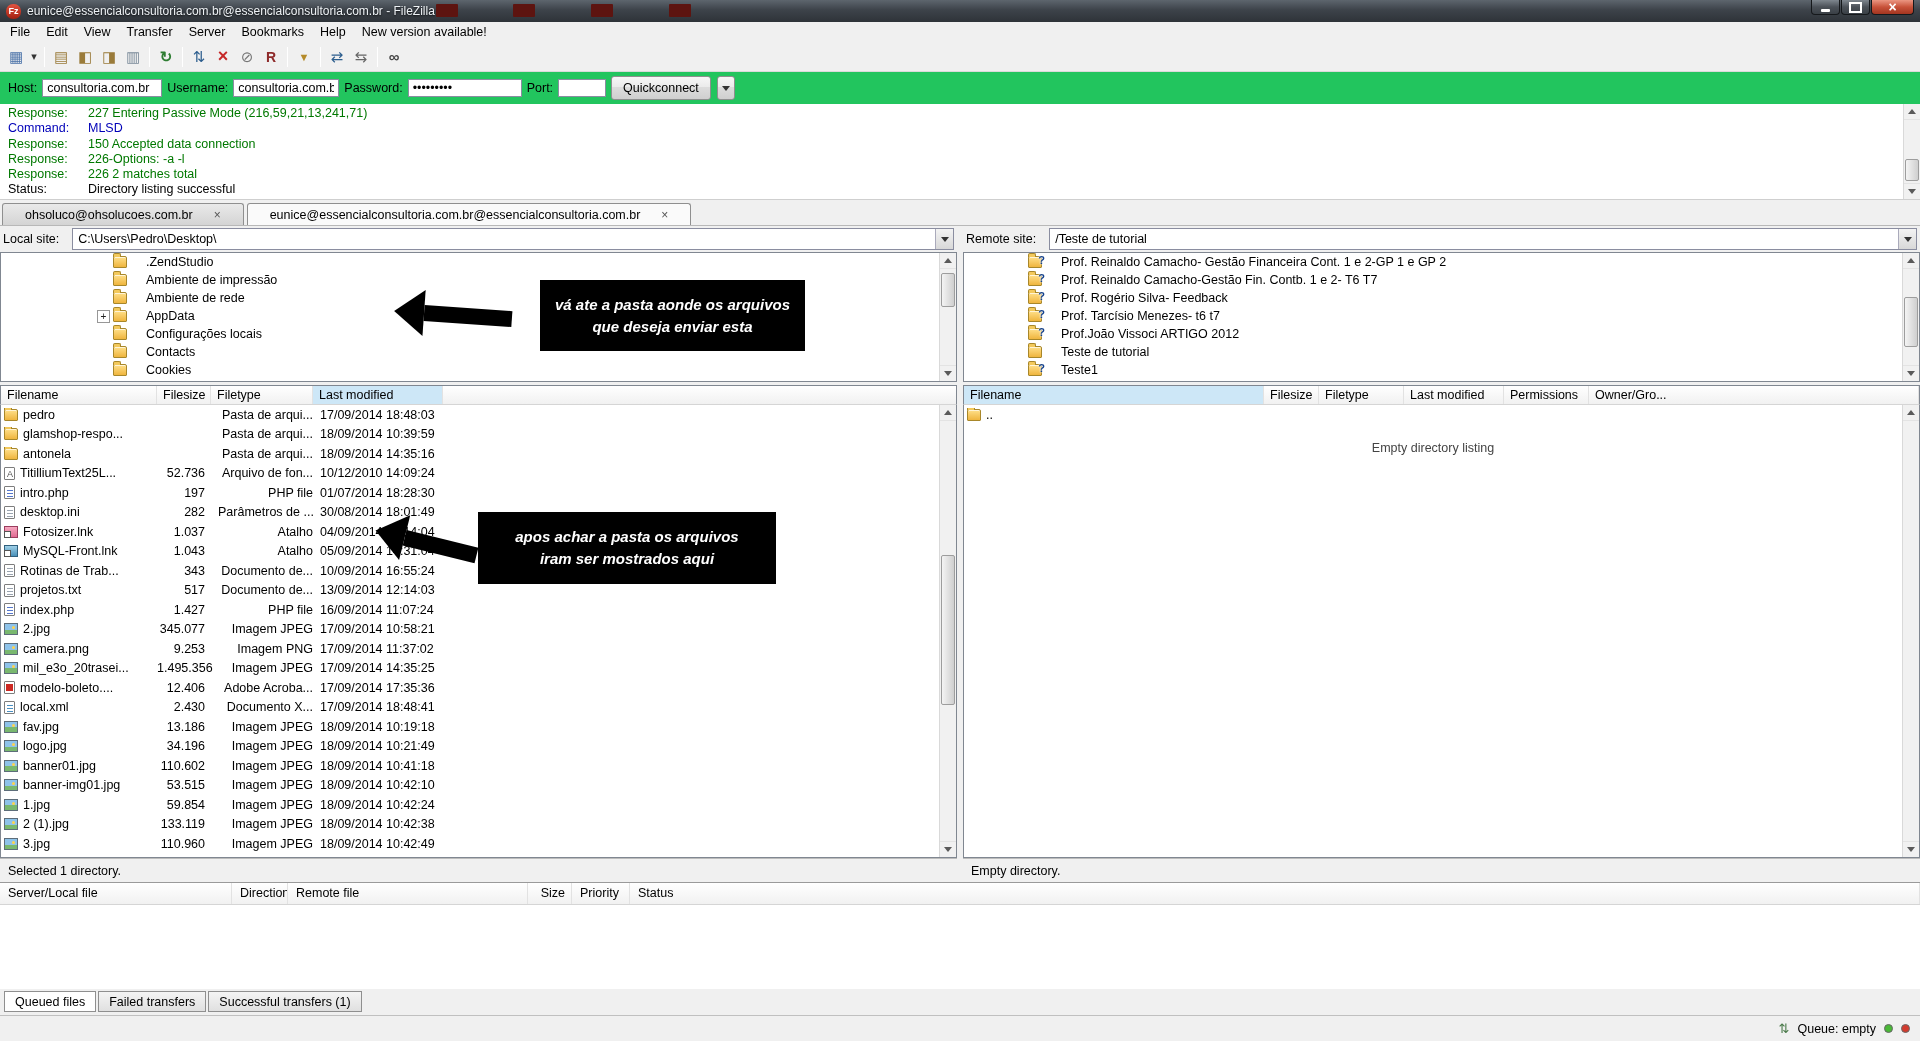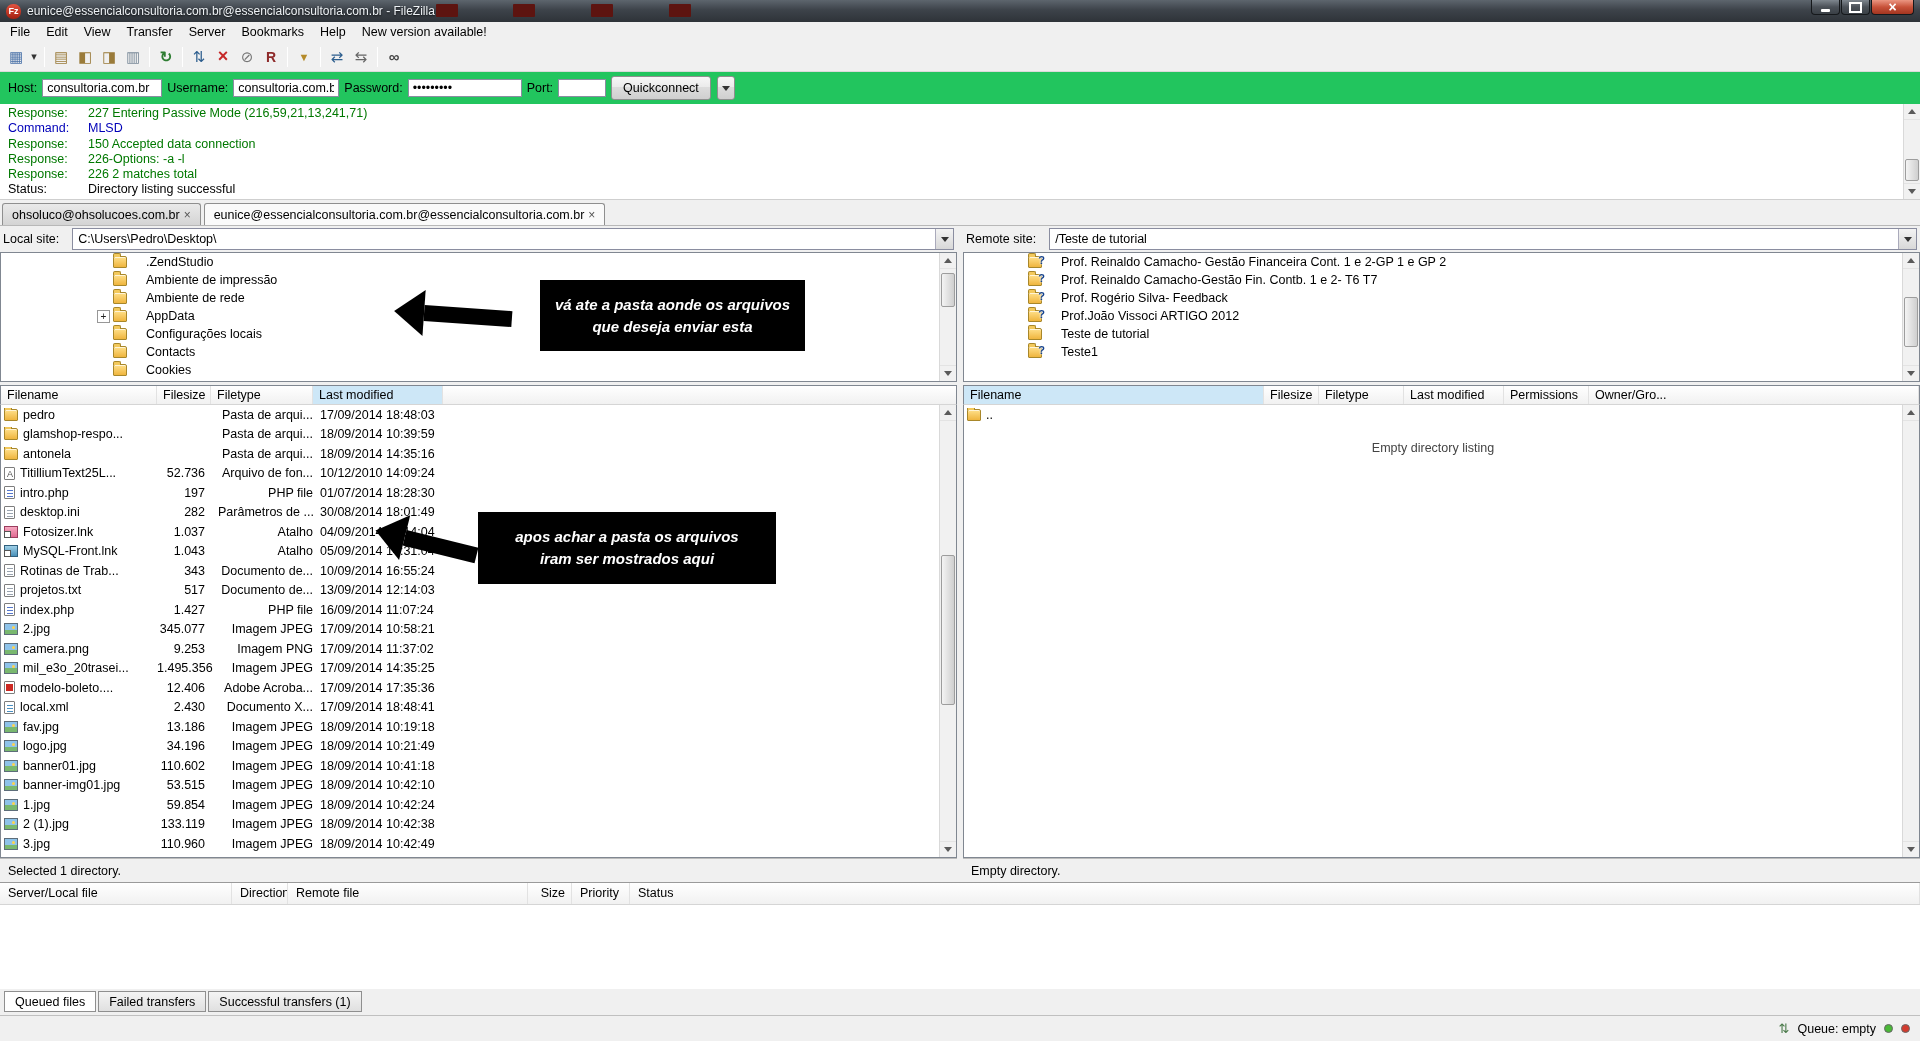--- a/index.html
+++ b/index.html
@@ -56,21 +56,21 @@
   
   .logpane { height:96px; flex:none; background:#fff; border-bottom:1px solid #cfcfcf; position:relative; overflow:hidden; }
   .log-lines { padding:2px 0 0 8px; line-height:15.3px; }
   .log-type { display:inline-block; width:80px; }
   .log-line.response { color:#007800; }
   .log-line.command { color:#0000b8; }
   .log-line.status { color:#000; }
 
   
   .tabsrow { height:26px; flex:none; background:#f0f0f0; border-bottom:1px solid #b8b8b8; display:flex; align-items:flex-end; gap:3px; padding:2px 2px 0 2px; }
-  .stab { height:22px; display:flex; align-items:center; gap:4px; padding:0 9px; border:1px solid #8f8f8f; border-bottom:none; border-radius:3px 3px 0 0; background:linear-gradient(#e9e9e9,#d4d4d4); white-space:nowrap; }
+  .stab { height:22px; display:flex; align-items:center; gap:21px; padding:0 22px; border:1px solid #8f8f8f; border-bottom:none; border-radius:3px 3px 0 0; background:linear-gradient(#e9e9e9,#d4d4d4); white-space:nowrap; }
   .stab.active { background:#fafafa; }
   .stab-close { color:#555; font-size:12px; }
 
   
   .main { flex:1; min-height:0; display:flex; }
   .panel { width:calc(50% - 3px); min-width:0; display:flex; flex-direction:column; }
   .splitter { width:6px; background:#f0f0f0; }
   .pathrow { height:26px; flex:none; display:flex; align-items:center; gap:5px; padding:0 3px; background:#f0f0f0; }
   .combo { flex:1; height:22px; min-width:0; background:#fff; border:1px solid #8a8da0; position:relative; display:flex; align-items:center;margin-left:8px; }
   .combo-value { padding-left:5px; white-space:nowrap; overflow:hidden; }
@@ -665,20 +665,25 @@
               <span class="fi folder-question"></span>
               <span class="tree-label">Prof. Reinaldo Camacho-Gestão Fin. Contb. 1 e 2- T6 T7</span>
             </div>
 
             <div class="tree-row">
               <span class="expander"></span>
               <span class="fi folder-question"></span>
               <span class="tree-label">Prof. Rogério Silva- Feedback</span>
             </div>
 
+            <div class="tree-row">
+              <span class="expander"></span>
+              <span class="fi folder-question"></span>
+              <span class="tree-label">Prof. Tarcísio Menezes- t6 t7</span>
+            </div>
 
             <div class="tree-row">
               <span class="expander"></span>
               <span class="fi folder-question"></span>
               <span class="tree-label">Prof.João Vissoci ARTIGO 2012</span>
             </div>
 
             <div class="tree-row">
               <span class="expander"></span>
               <span class="fi folder"></span>

